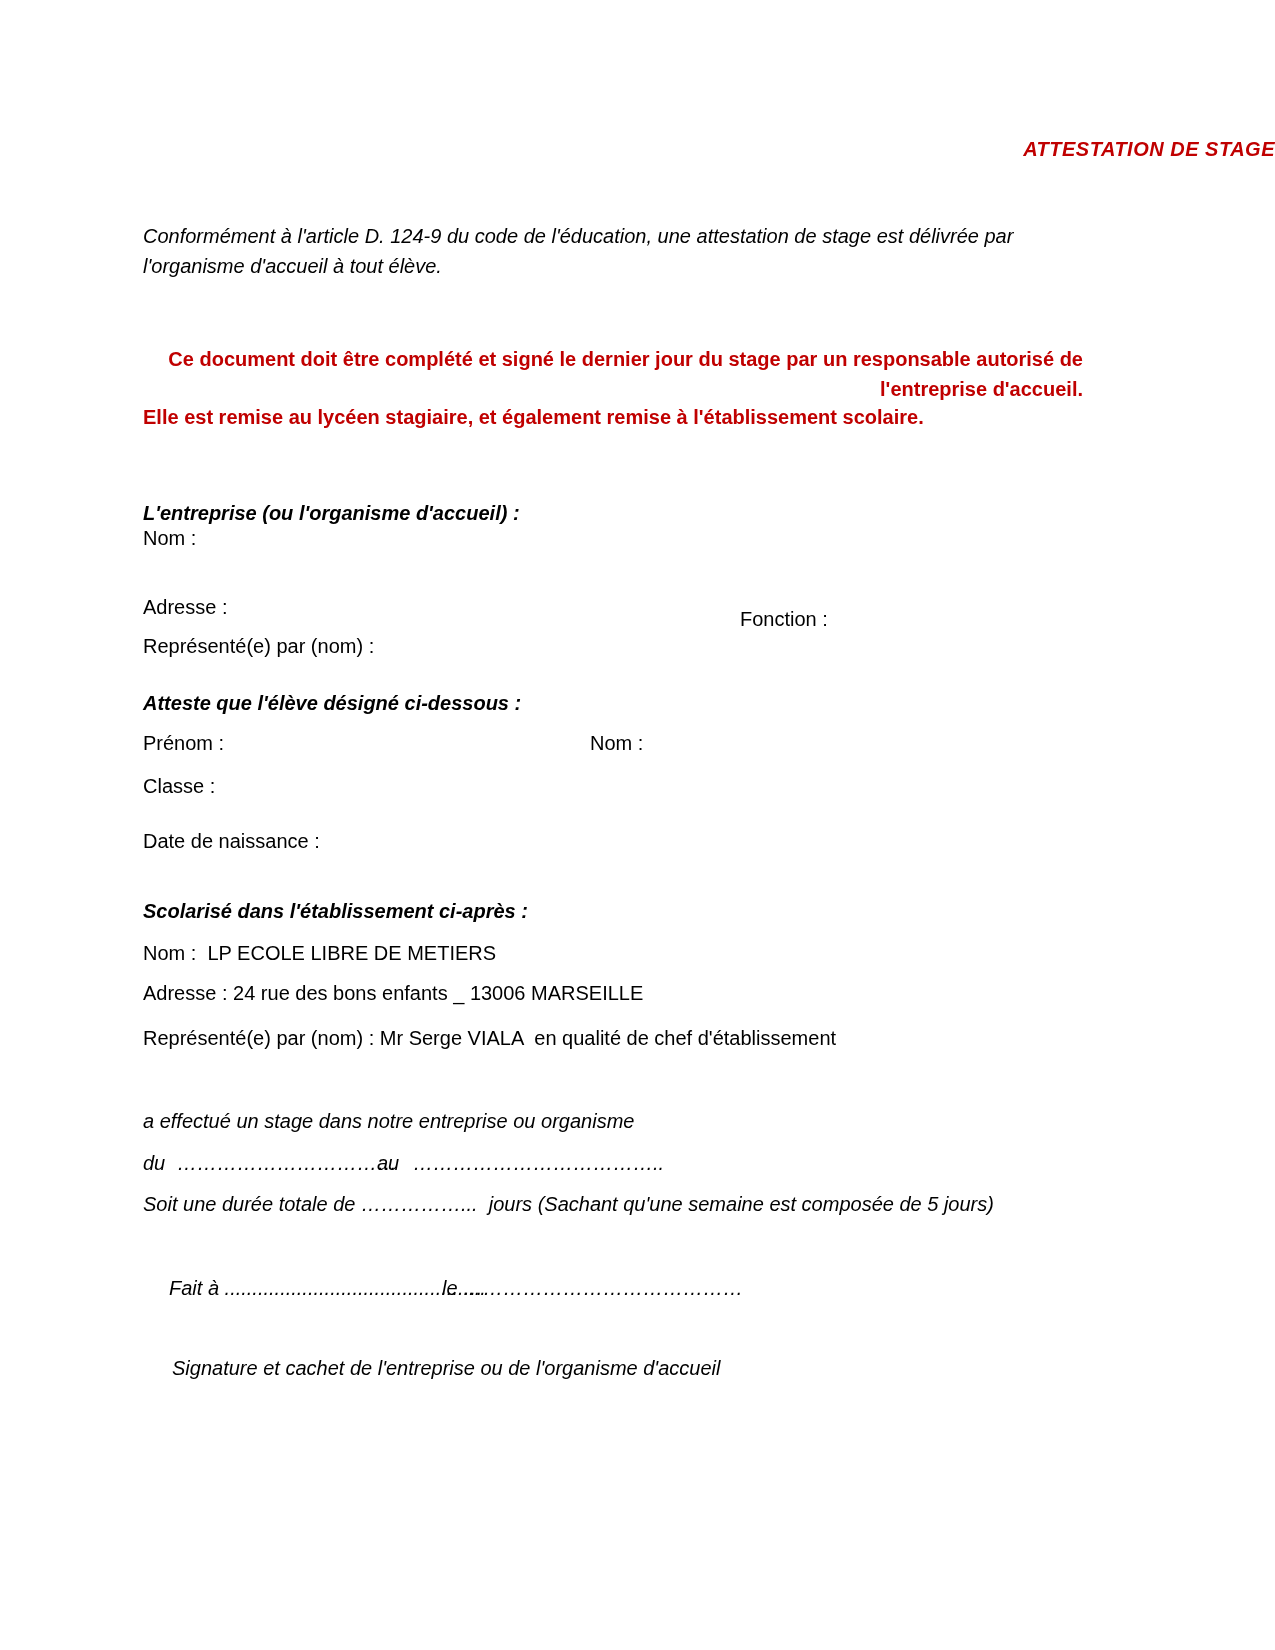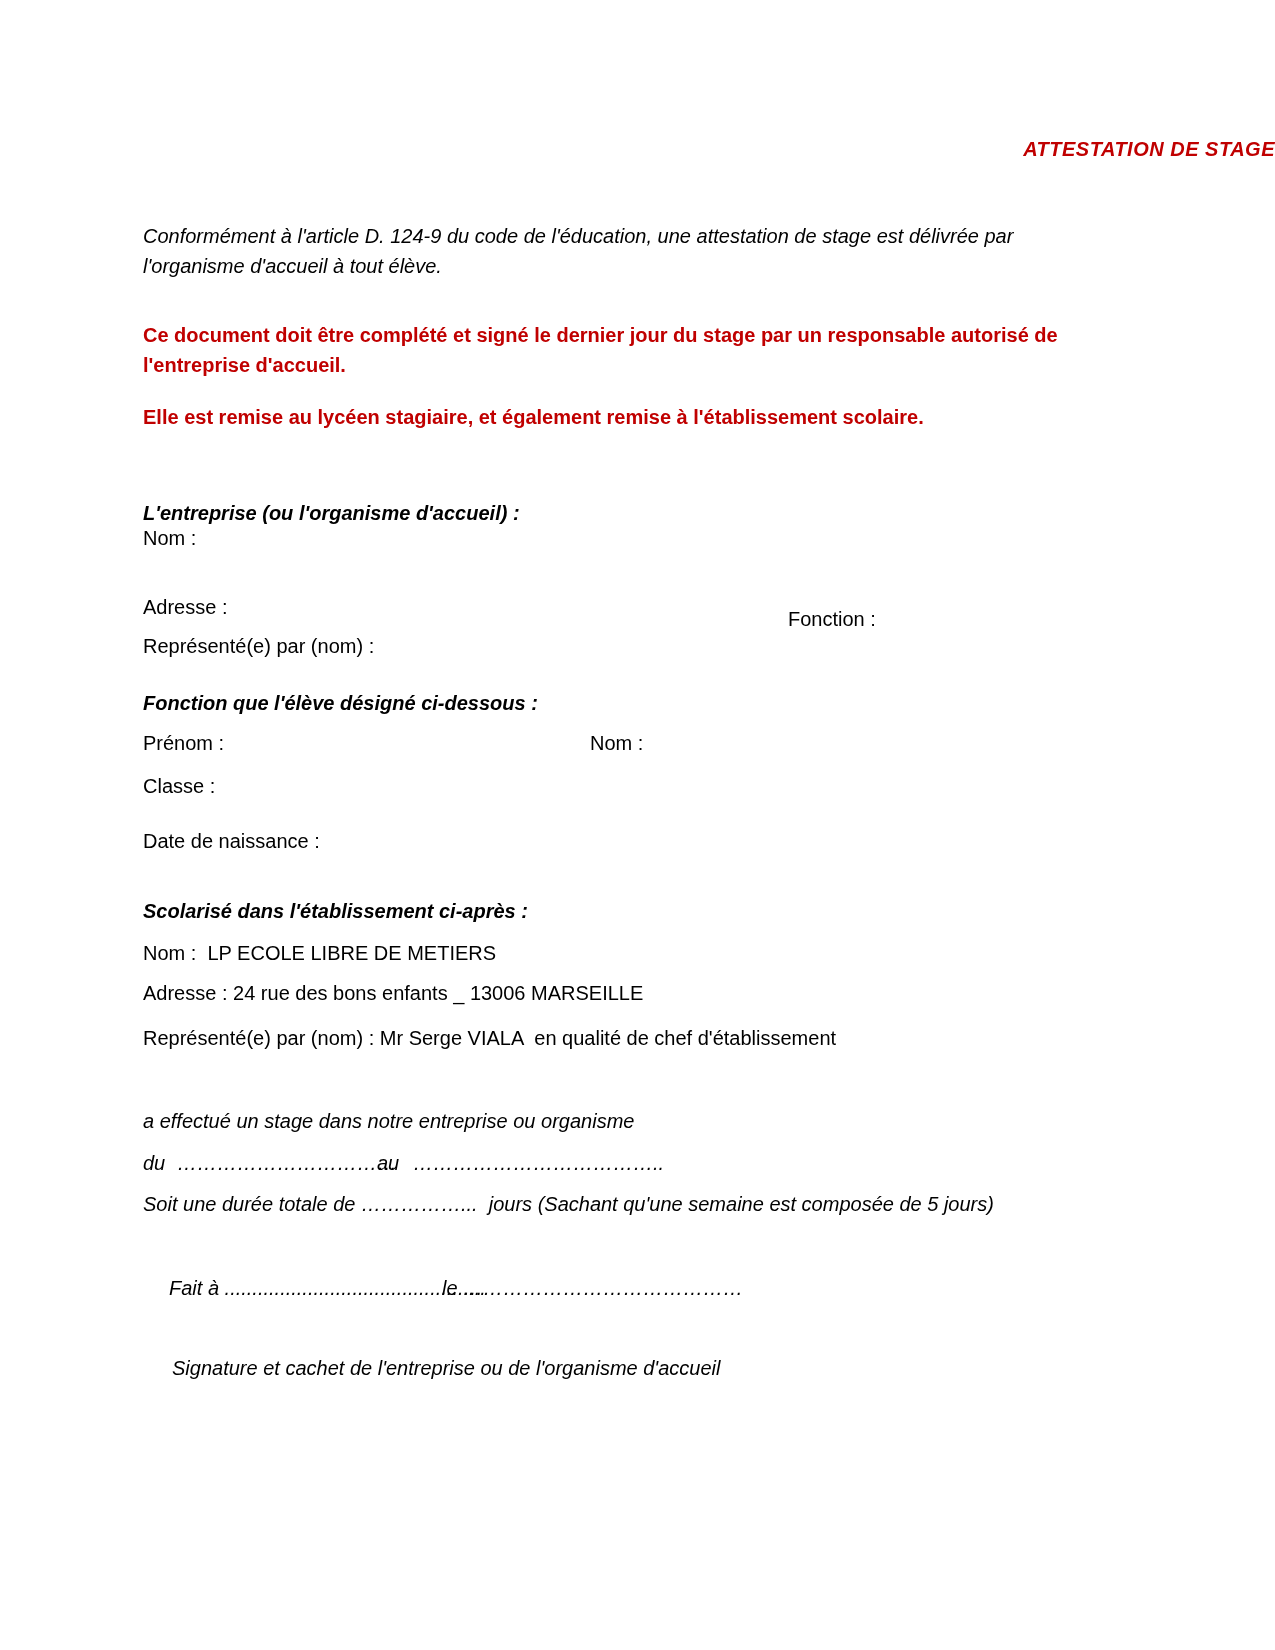--- a/index.html
+++ b/index.html
@@ -49,30 +49,30 @@
 </style>
 </head>
 <body>
 
 <div>
 
   <div class="abs title" style="top:137px;">ATTESTATION DE STAGE</div>
 
   <div class="abs para italic lm" style="top:221px; width:905px;">Conformément à l'article D. 124-9 du code de l'éducation, une attestation de stage est délivrée par l'organisme d'accueil à tout élève.</div>
 
-  <div class="abs para red-bold lm" style="top:320px; width:940px;">Ce document doit être complété et signé le dernier jour du stage par un responsable autorisé de l'entreprise d'accueil.</div>
+  <div class="abs para red-bold lm" style="top:344px; width:940px;text-align:right;">Ce document doit être complété et signé le dernier jour du stage par un responsable autorisé de l'entreprise d'accueil.</div>
   <div class="abs para red-bold lm" style="top:402px; width:940px;">Elle est remise au lycéen stagiaire, et également remise à l'établissement scolaire.</div>
 
   <div class="abs heading lm" style="top:501px;">L'entreprise (ou l'organisme d'accueil) :</div>
   <div class="abs lm" style="top:526px;">Nom :</div>
   <div class="abs lm" style="top:567px;margin-top:28px;">Adresse :</div>
   <div class="abs lm" style="top:634px;">Représenté(e) par (nom) :</div>
-  <div class="abs" style="top:607px; left:740px;margin-left:48px;">Fonction :</div>
+  <div class="abs" style="top:607px; left:740px;">Fonction :</div>
 
-  <div class="abs heading lm" style="top:691px;">Fonction que l'élève désigné ci-dessous :</div>
+  <div class="abs heading lm" style="top:691px;">Atteste que l'élève désigné ci-dessous :</div>
   <div class="abs lm" style="top:731px;">Prénom :</div>
   <div class="abs" style="top:731px; left:590px;">Nom :</div>
   <div class="abs lm" style="top:774px;">Classe :</div>
   <div class="abs lm" style="top:817px;margin-top:12px;">Date de naissance :</div>
 
   <div class="abs heading lm" style="top:899px;">Scolarisé dans l'établissement ci-après :</div>
   <div class="abs lm" style="top:941px;">Nom :  LP ECOLE LIBRE DE METIERS</div>
   <div class="abs lm" style="top:981px;">Adresse : 24 rue des bons enfants _ 13006 MARSEILLE</div>
   <div class="abs lm" style="top:1026px;">Représenté(e) par (nom) : Mr Serge VIALA  en qualité de chef d'établissement</div>
 

